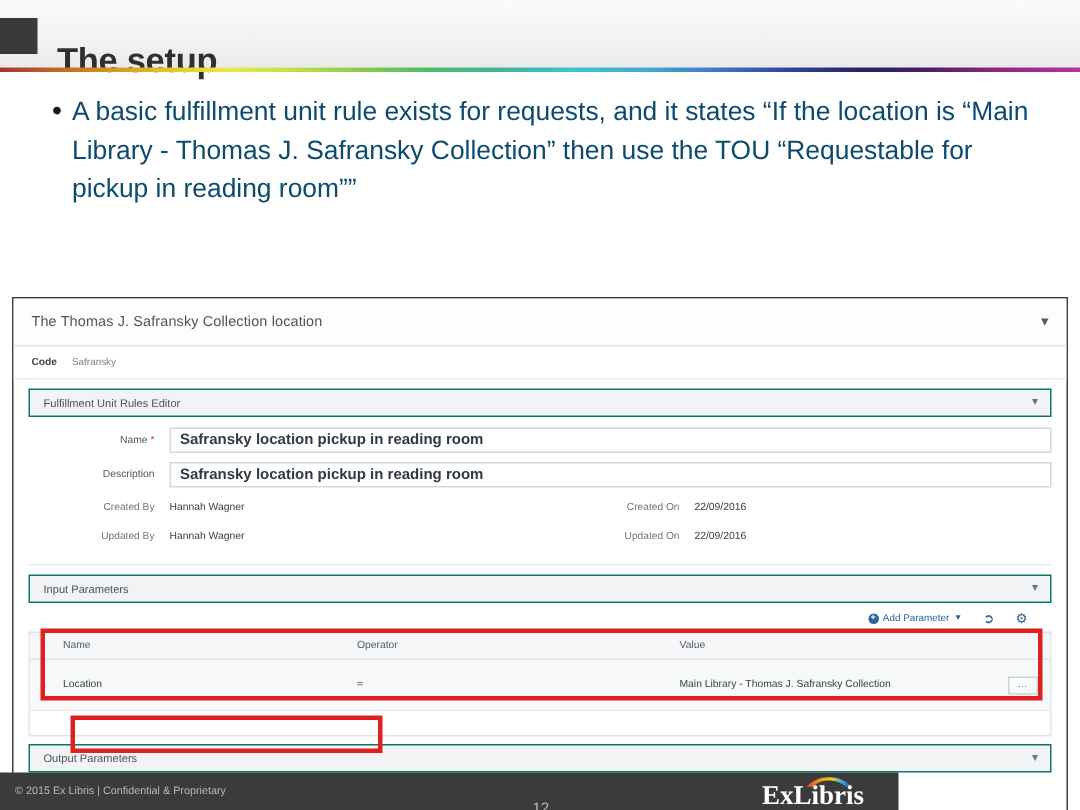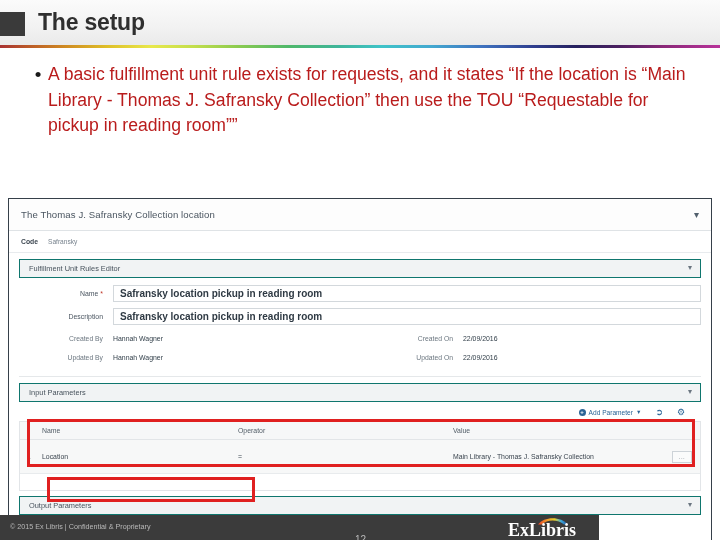--- a/index.html
+++ b/index.html
@@ -15,21 +15,21 @@
   
   .title-bar {
     position: absolute; left:0; top:0; width:720px; height:45px;
     background: linear-gradient(to bottom, #fbfbfb 0%, #f2f2f2 60%, #eaeaea 100%);
   }
   .title-square {
     position:absolute; left:0px; top:12px; width:25px; height:24px;
     background:#3a3a3a;
   }
   .title-text {
-    position:absolute; left:38px; top:9px;
+    position:absolute; left:38px; top:27px;
     font-size:23px; font-weight:bold; color:#2f2f2f;
     letter-spacing:-0.2px;
     font-family:"Liberation Sans", sans-serif;
   }
   .rainbow-bar {
     position:absolute; left:0; top:45px; width:720px; height:3px;
     background: linear-gradient(to right,
       #a83232 0%, #bb5a28 4%, #cf8a22 9%, #dfc029 15%,
       #e8e84b 21%, #c2de4c 27%, #8ccb4f 33%, #4fb86a 40%,
       #3fb59a 47%, #3fc3c8 53%, #43a8d0 60%, #3f72bf 67%,
@@ -39,21 +39,21 @@
   
   .bullet-block {
     position:absolute; left:28px; top:62px; width:672px;
   }
   .bullet-row { display:flex; align-items:flex-start; }
   .bullet-dot {
     width:20px; flex:0 0 20px; font-size:19px; line-height:25px;
     color:#1a1a1a; text-align:center;
   }
   .bullet-text {
-    flex:1; font-size:17.6px; line-height:25.5px; color:#b91c1c;
+    flex:1; font-size:17.6px; line-height:25.5px; color:#0c4a6e;
     font-family:"Liberation Sans", sans-serif;
   }
 
   
   .shot {
     position:absolute; left:8px; top:198px; width:704px; height:378px;
     background:#ffffff;
     border:1px solid #36404a;
     overflow:hidden;
     font-family:"Liberation Sans", sans-serif;

